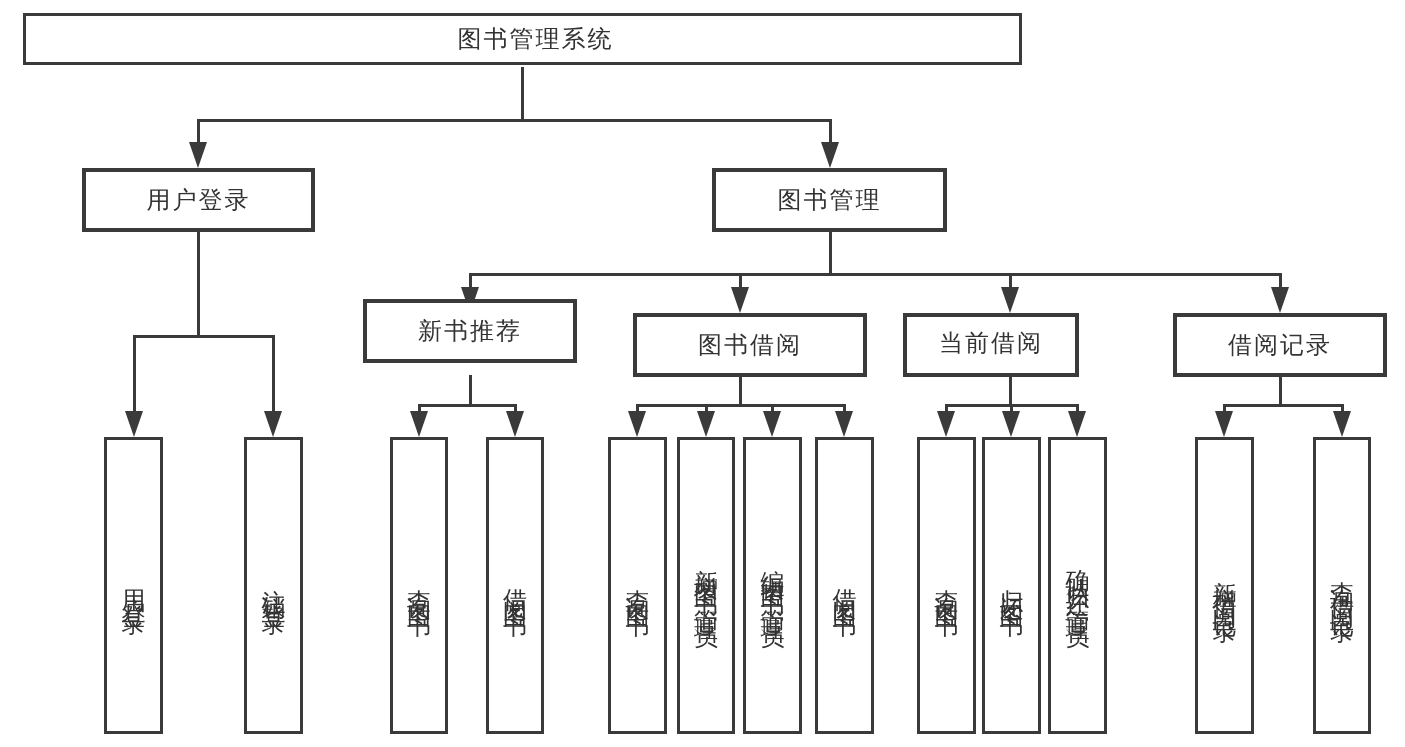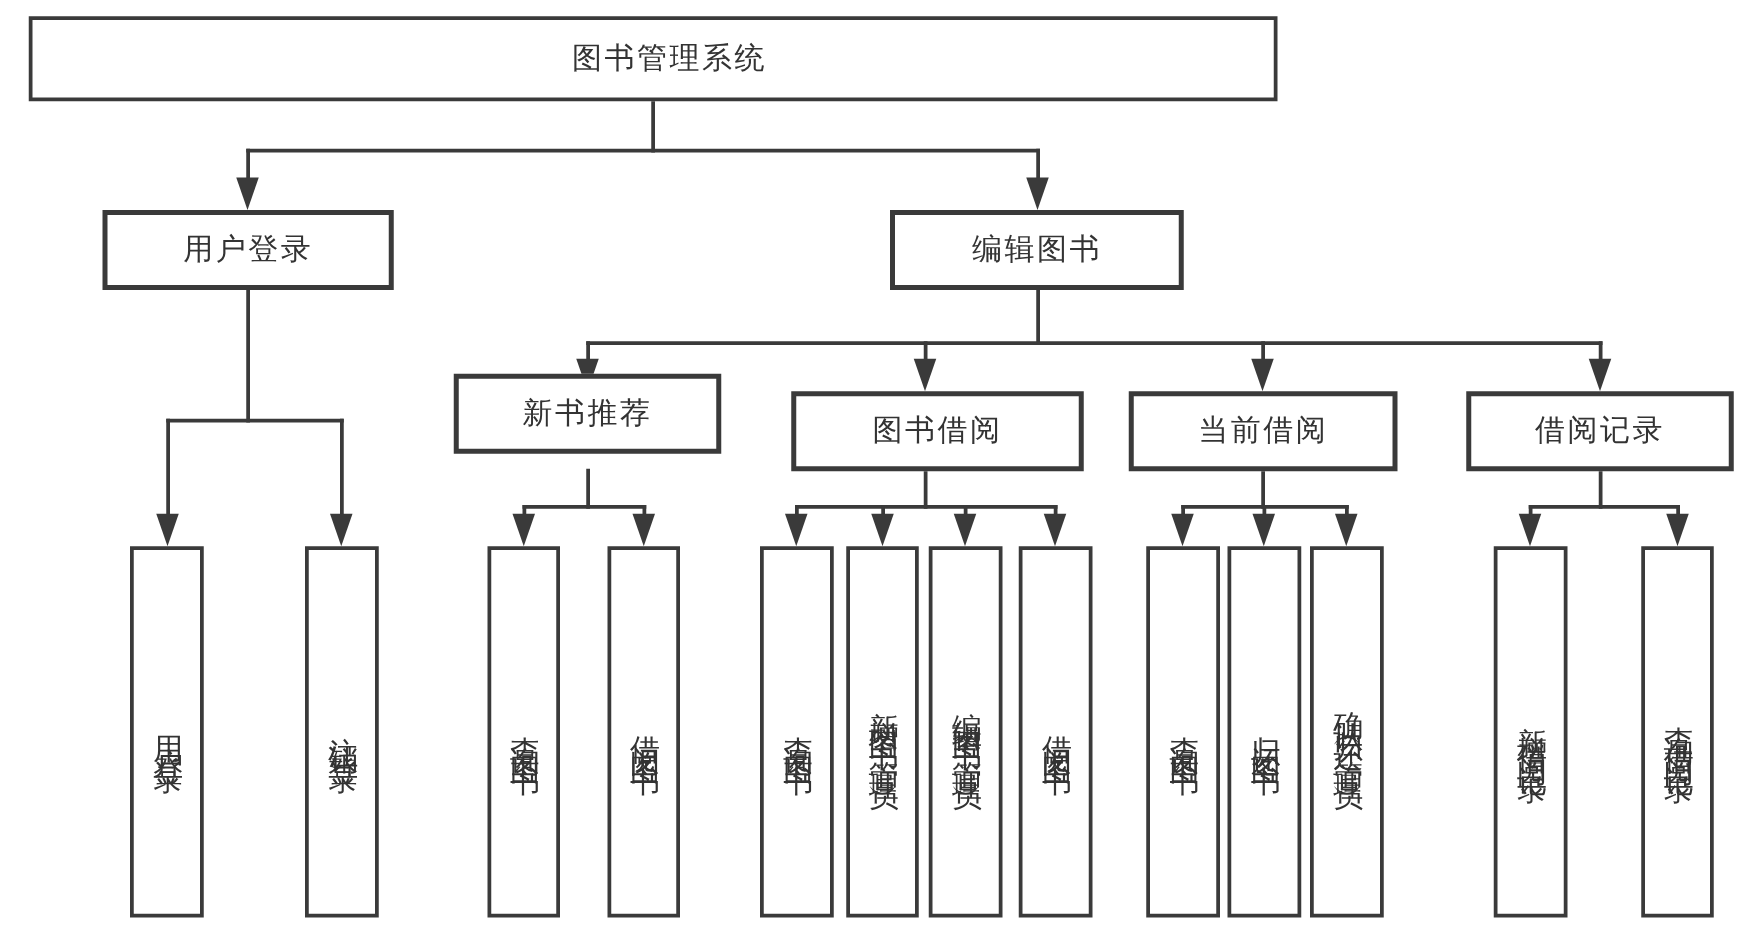--- a/index.html
+++ b/index.html
@@ -116,36 +116,36 @@
     <div class="cline" style="left: 1009.5px; top: 404px; width: 3px; height: 19px;"></div>
     <div class="arrowhead" style="left: 1002px; top: 411px;"></div>
     <div class="cline" style="left: 1075.5px; top: 404px; width: 3px; height: 19px;"></div>
     <div class="arrowhead" style="left: 1068px; top: 411px;"></div>
     <div class="cline" style="left: 1278.5px; top: 375px; width: 3px; height: 32px;"></div>
     <div class="cline" style="left: 1222.5px; top: 404px; width: 121px; height: 3px;"></div>
     <div class="cline" style="left: 1222.5px; top: 404px; width: 3px; height: 19px;"></div>
     <div class="arrowhead" style="left: 1215px; top: 411px;"></div>
     <div class="cline" style="left: 1340.5px; top: 404px; width: 3px; height: 19px;"></div>
     <div class="arrowhead" style="left: 1333px; top: 411px;"></div>
-    <div class="node lvl0" style="left: 23px; top: 13px; width: 999px; height: 68px; padding-left: 26px;">
+    <div class="node lvl0" style="left: 23px; top: 13px; width: 999px; height: 52px; padding-left: 26px;">
       <span class="node-label">图书管理系统</span>
     </div>
     <div class="node lvl1" style="left: 82px; top: 168px; width: 233px; height: 64px;">
       <span class="node-label">用户登录</span>
     </div>
     <div class="node lvl1" style="left: 712px; top: 168px; width: 235px; height: 64px;">
-      <span class="node-label">编辑图书</span>
+      <span class="node-label">图书管理</span>
     </div>
     <div class="node lvl2" style="left: 363px; top: 299px; width: 214px; height: 64px;">
       <span class="node-label">新书推荐</span>
     </div>
     <div class="node lvl2" style="left: 633px; top: 313px; width: 234px; height: 64px;">
       <span class="node-label">图书借阅</span>
     </div>
-    <div class="node lvl2" style="left: 903px; top: 313px; width: 215px; height: 64px;">
+    <div class="node lvl2" style="left: 903px; top: 313px; width: 176px; height: 64px; font-family: Liberation Mono, monospace;">
       <span class="node-label">当前借阅</span>
     </div>
     <div class="node lvl2" style="left: 1173px; top: 313px; width: 214px; height: 64px;">
       <span class="node-label">借阅记录</span>
     </div>
     <div class="node lvl3 vertical" style="left: 104px; top: 437px; width: 59px; height: 297px;">
       <span class="node-label">用户登录</span>
     </div>
     <div class="node lvl3 vertical" style="left: 244px; top: 437px; width: 59px; height: 297px;">
       <span class="node-label">注销登录</span>

